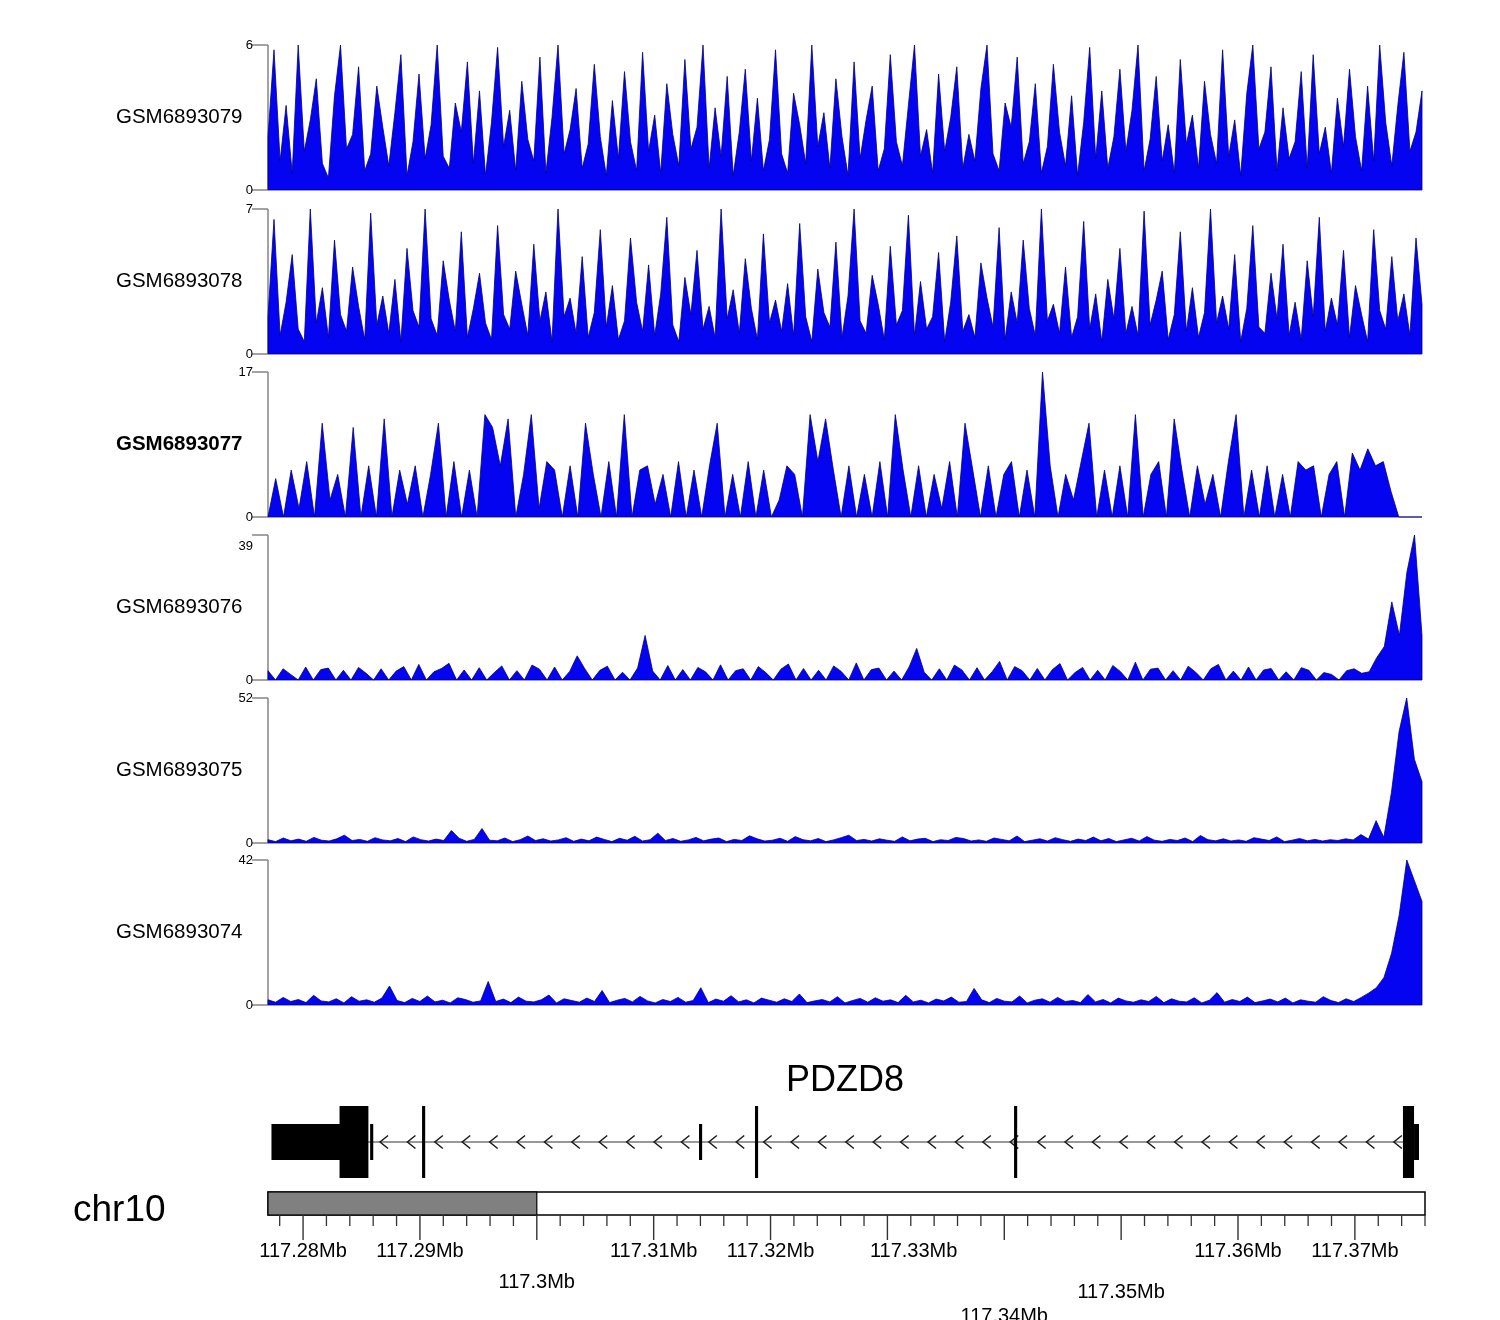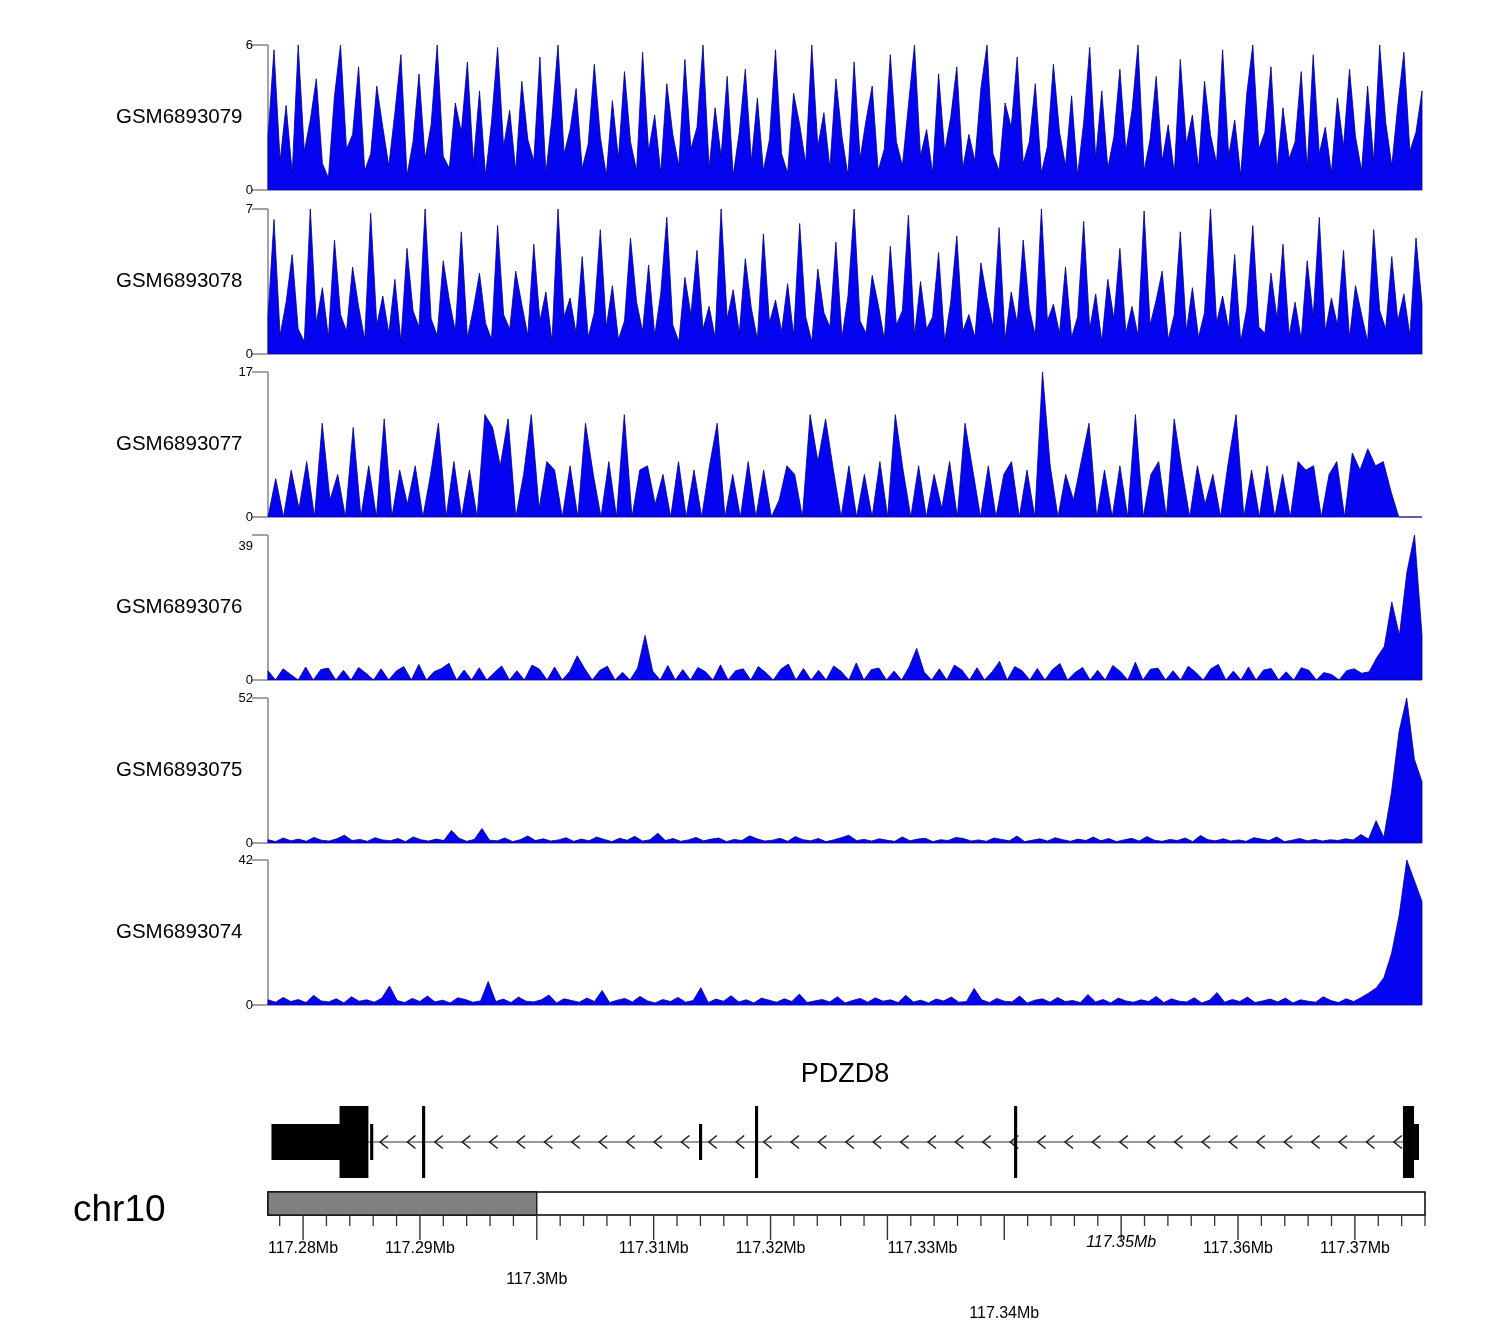--- a/index.html
+++ b/index.html
@@ -3,23 +3,23 @@
 <meta charset="utf-8">
 <style>
   html,body { margin:0; padding:0; background:#ffffff; }
   .figure {
     position:relative; width:1500px; height:1320px; background:#ffffff;
     font-family:"Liberation Sans", sans-serif; overflow:hidden; color:#000;
   }
   #gfx { position:absolute; left:0; top:0; }
   .gsm  { position:absolute; left:75px; font-size:20.5px; white-space:nowrap;margin-left:41px; }
   .ylab { position:absolute; left:195px; width:58px; text-align:right; font-size:13px; }
-  .gene-title { position:absolute; width:220px; text-align:center; font-size:27px; }
+  .gene-title { position:absolute; width:220px; text-align:center; font-size:36px; }
   .chrom { position:absolute; font-size:37px; }
-  .tick { position:absolute; width:140px; text-align:center; font-size:16px; white-space:nowrap; }
+  .tick { position:absolute; width:140px; text-align:center; font-size:20px; white-space:nowrap; }
 </style>
 </head>
 <body>
 
 <div class="figure" id="fig">
   <svg id="gfx" width="1500" height="1320">
       <g>
         <line x1="268" y1="45" x2="268" y2="190" stroke="#8C8C8C" stroke-width="1.6"></line>
         <line x1="252" y1="45" x2="268" y2="45" stroke="#8C8C8C" stroke-width="1.6"></line>
         <line x1="252" y1="190" x2="268" y2="190" stroke="#8C8C8C" stroke-width="1.6"></line>
@@ -156,21 +156,21 @@
         <line x1="887.404040403985" y1="1215" x2="887.404040403985" y2="1240" stroke="#333333" stroke-width="1.4"></line>
         <line x1="1004.2727272727273" y1="1215" x2="1004.2727272727273" y2="1240" stroke="#333333" stroke-width="1.4"></line>
         <line x1="1121.1414141413034" y1="1215" x2="1121.1414141413034" y2="1240" stroke="#333333" stroke-width="1.4"></line>
         <line x1="1238.0101010100457" y1="1215" x2="1238.0101010100457" y2="1240" stroke="#333333" stroke-width="1.4"></line>
         <line x1="1354.878787878788" y1="1215" x2="1354.878787878788" y2="1240" stroke="#333333" stroke-width="1.4"></line>
       </g>
     </svg>
 
   <div class="gsm" style="top: 103.5px;">GSM6893079</div>
   <div class="gsm" style="top: 267.5px;">GSM6893078</div>
-  <div class="gsm" style="top: 430.5px;">GSM6893077</div>
+  <div class="gsm" style="top: 430.5px; font-weight: bold;">GSM6893077</div>
   <div class="gsm" style="top: 593.5px;">GSM6893076</div>
   <div class="gsm" style="top: 756.5px;">GSM6893075</div>
   <div class="gsm" style="top: 918.5px;">GSM6893074</div>
 
   <div class="ylab ymax" style="top: 37px;">6</div>
   <div class="ylab ymin" style="top: 182px;">0</div>
   <div class="ylab ymax" style="top: 201px;">7</div>
   <div class="ylab ymin" style="top: 346px;">0</div>
   <div class="ylab ymax" style="top: 364px;">17</div>
   <div class="ylab ymin" style="top: 509px;">0</div>
@@ -184,16 +184,16 @@
   <div class="gene-title" style="left: 735px; top: 1058px;">PDZD8</div>
   <div class="chrom" style="left: 73px; top: 1188px;">chr10</div>
 
   <div class="tick" style="left: 233.061px; top: 1239px;">117.28Mb</div>
   <div class="tick" style="left: 350px; top: 1239px;">117.29Mb</div>
   <div class="tick" style="left: 466.798px; top: 1270px;">117.3Mb</div>
   <div class="tick" style="left: 583.667px; top: 1239px;">117.31Mb</div>
   <div class="tick" style="left: 700.535px; top: 1239px;">117.32Mb</div>
   <div class="tick" style="left: 817.404px; top: 1239px; text-align: right;">117.33Mb</div>
   <div class="tick" style="left: 934.273px; top: 1304px;">117.34Mb</div>
-  <div class="tick" style="left: 1051.14px; top: 1233px; font-style: italic;">117.35Mb</div>
+  <div class="tick" style="left: 1051.14px; top: 1280px;">117.35Mb</div>
   <div class="tick" style="left: 1168.01px; top: 1239px;">117.36Mb</div>
   <div class="tick" style="left: 1284.88px; top: 1239px;">117.37Mb</div>
 </div>
 
 </body></html>

